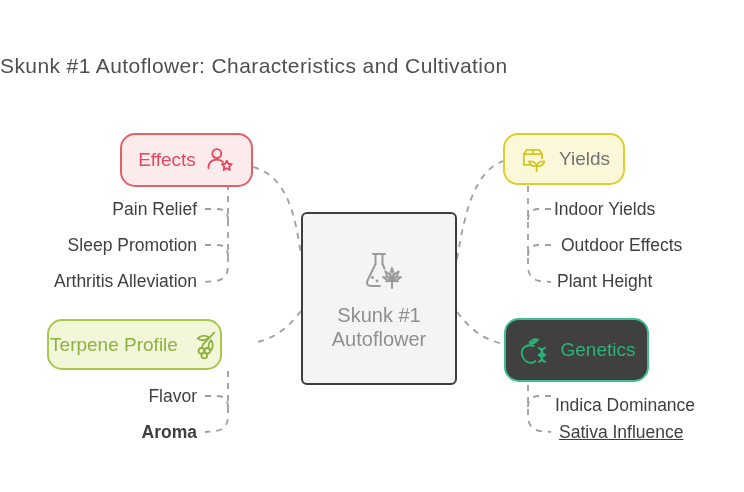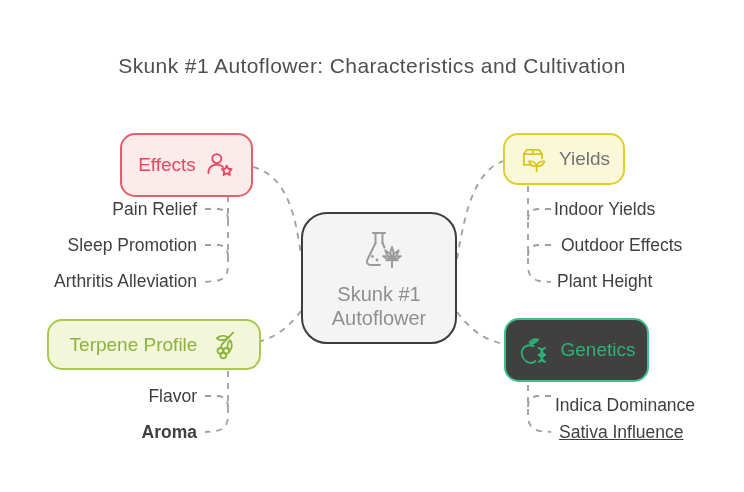--- a/index.html
+++ b/index.html
@@ -1,36 +1,36 @@
 <!DOCTYPE html>
 <html><head>
 <meta charset="utf-8">
 <style>
   html,body{margin:0;padding:0;background:#ffffff;}
   .canvas{
     position:relative;width:744px;height:492px;background:#ffffff;overflow:hidden;
     font-family:"Liberation Sans", sans-serif;
   }
   .title{
-    position:absolute;top:54px;left:0;width:744px;text-align:center;
+    position:absolute;top:54px;left:0;width:744px;
     font-size:21px;letter-spacing:0.4px;color:#4f4f4f;
   }
   svg.connectors{position:absolute;left:0;top:0;pointer-events:none;}
   svg.connectors path{fill:none;stroke:#9e9e9e;stroke-width:1.8;stroke-dasharray:6 6;}
   .node{
     position:absolute;box-sizing:border-box;display:flex;align-items:center;justify-content:center;
     gap:9px;border-radius:15px;border:2px solid;font-size:19px;white-space:nowrap;
   }
   .node .icon{display:flex;align-items:center;justify-content:center;}
-  #node-effects{left:120px;top:133px;width:133px;height:64px;background:#fcebeb;border-color:#e2606a;color:#e8475f;}
+  #node-effects{left:120px;top:133px;width:133px;height:54px;background:#fcebeb;border-color:#e2606a;color:#e8475f;}
   #node-yields{left:503px;top:133px;width:122px;height:52px;background:#fbf8da;border-color:#decf2e;color:#737373;}
-  #node-terpene{left:47px;top:319px;width:214px;height:51px;background:#f2f7d9;border-color:#aac84f;color:#8cb23f;}
+  #node-terpene{left:47px;top:319px;width:175px;height:51px;background:#f2f7d9;border-color:#aac84f;color:#8cb23f;}
   #node-genetics{left:504px;top:318px;width:145px;height:64px;background:#404040;border-color:#3ec08d;color:#2bb377;align-items:center;}
   #node-center{
-    left:301px;top:212px;width:156px;height:132px;border-radius:26px;
+    left:301px;top:212px;width:156px;height:173px;border-radius:6px;
     background:#f4f4f4;border:2.5px solid #3d3d3d;color:#8f8f8f;
     flex-direction:column;gap:2px;font-size:20px;
   }
   .central-label{text-align:center;line-height:24px;}
   .item{position:absolute;font-size:17.5px;line-height:22px;color:#3f3f3f;white-space:nowrap;}
   .item.left{text-align:right;}
 </style>
 </head>
 <body>
 

